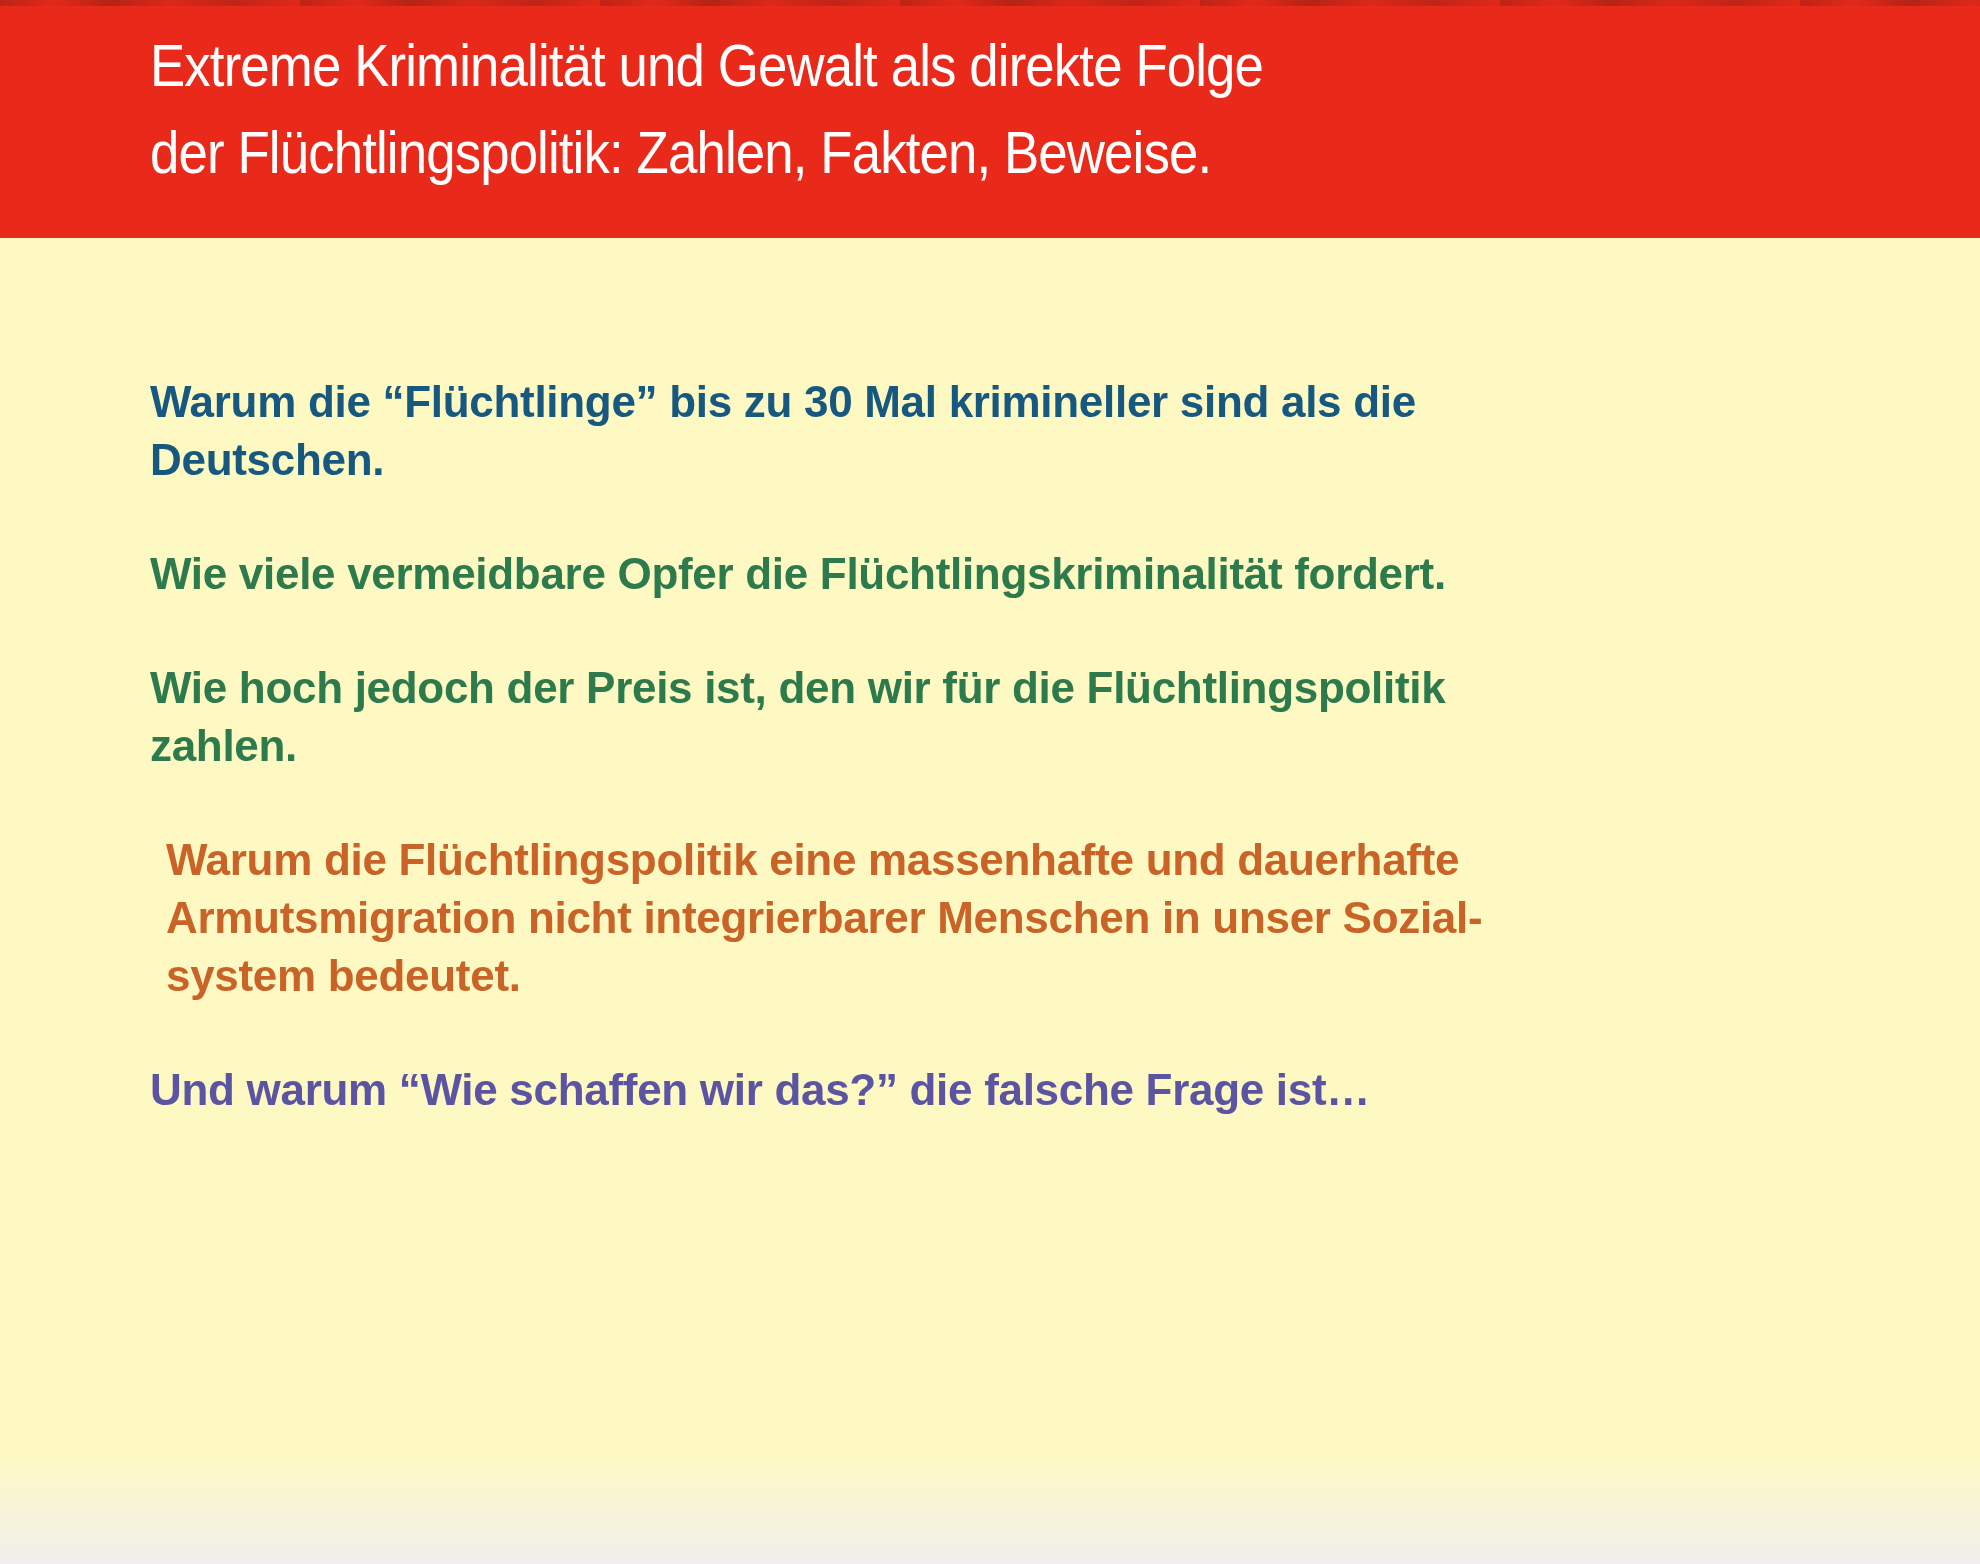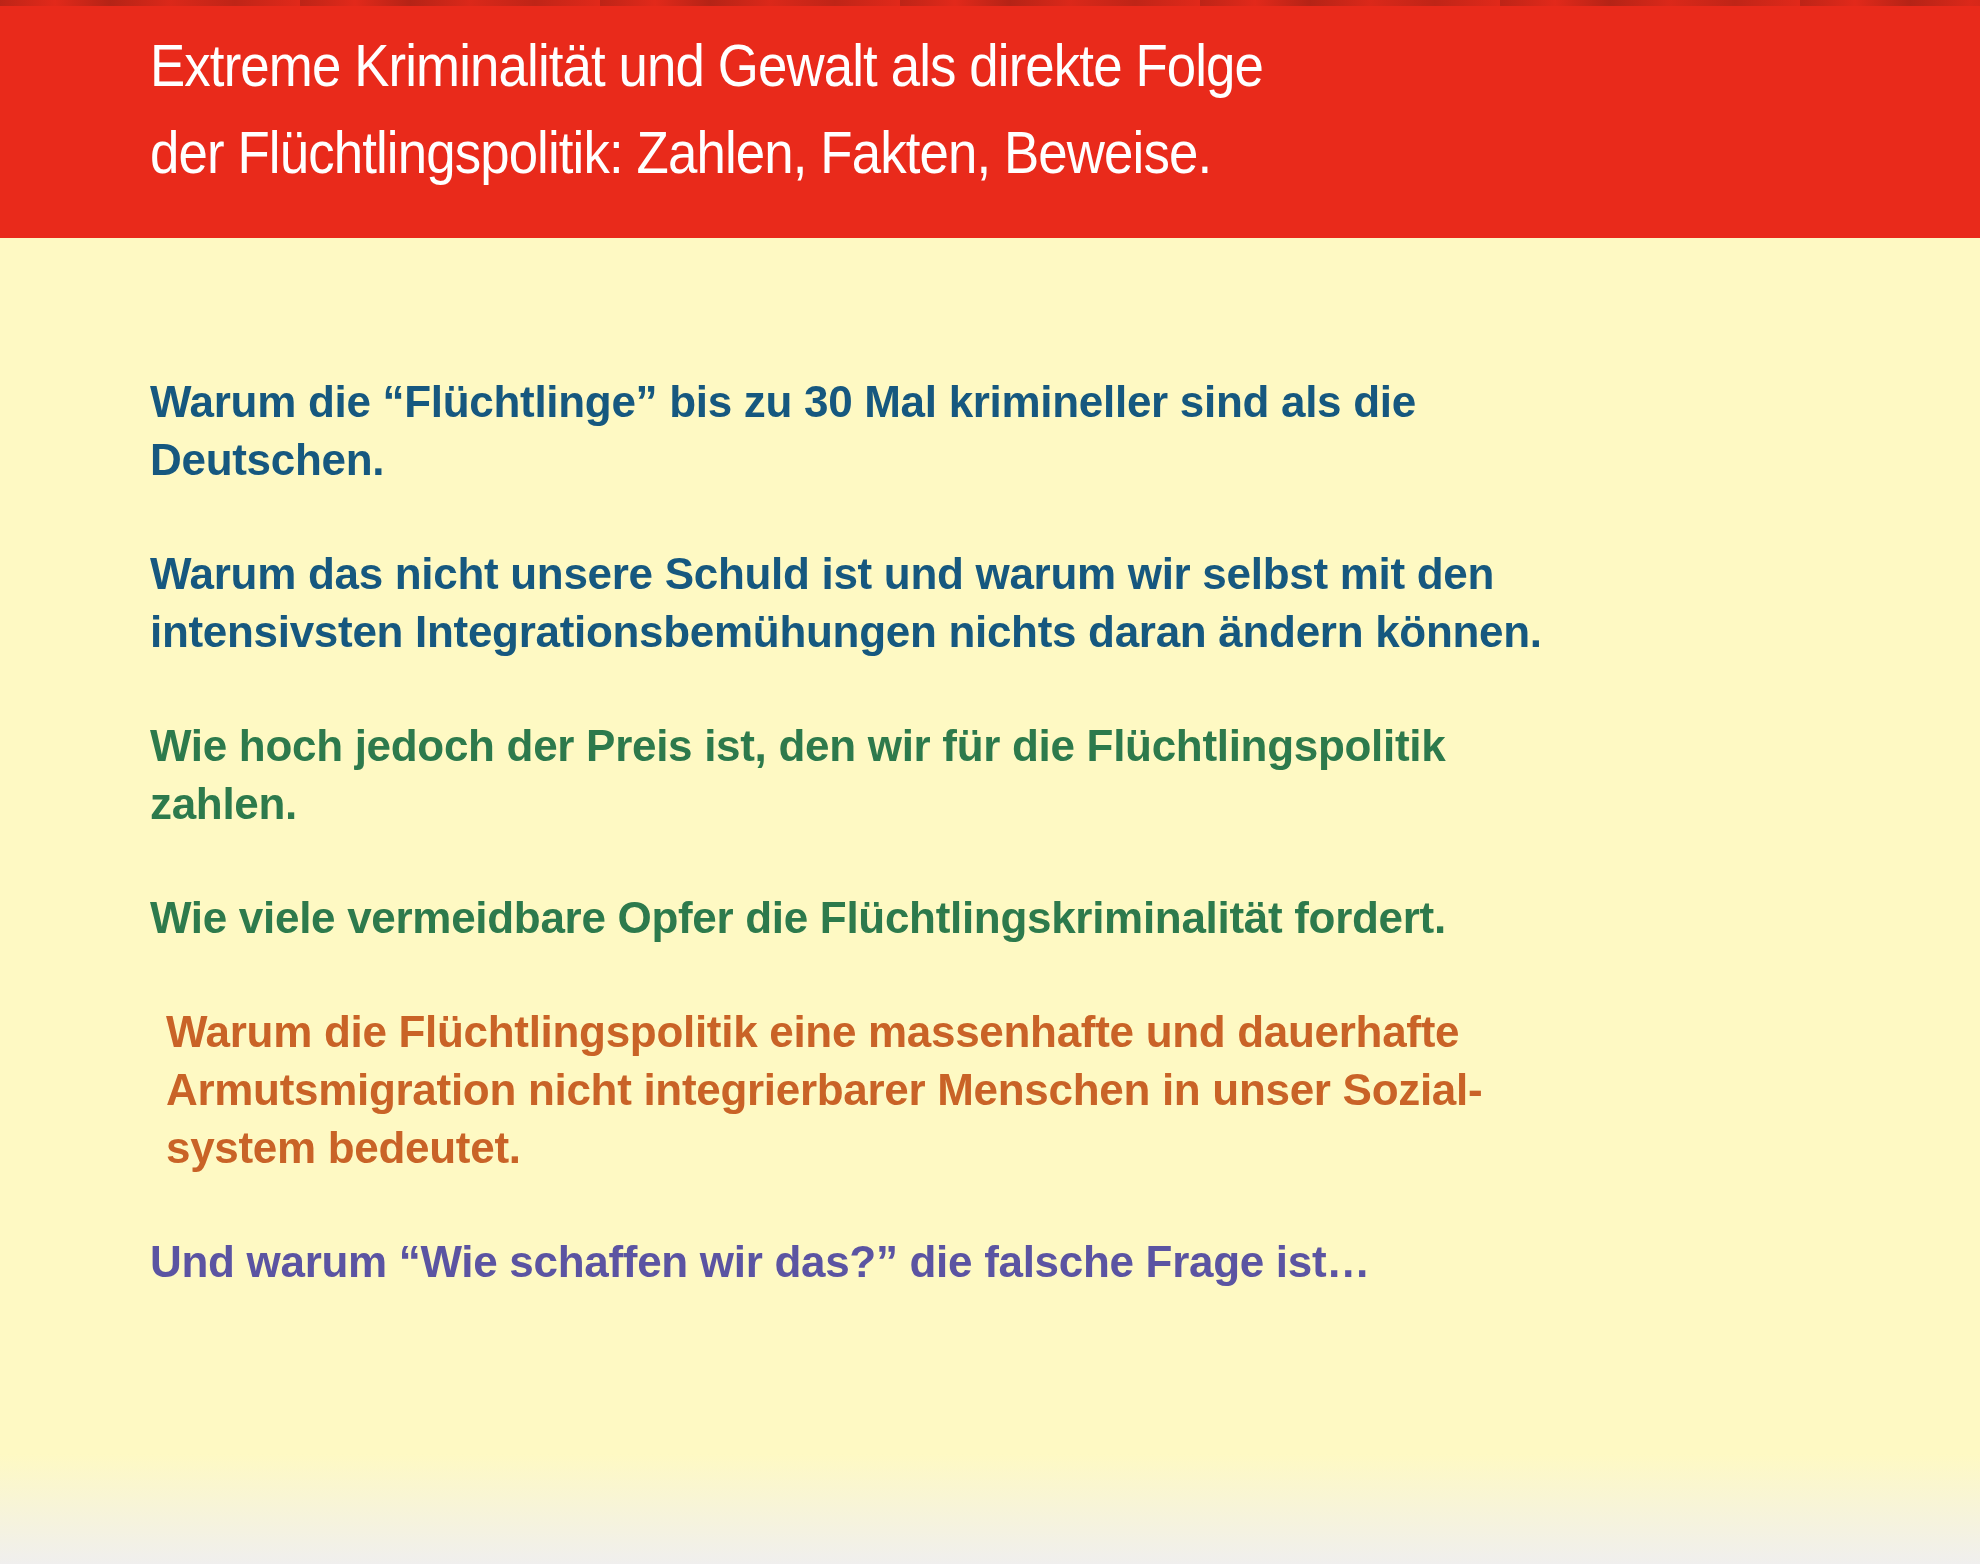--- a/index.html
+++ b/index.html
@@ -80,25 +80,23 @@
 
   <header class="banner" style="background-color: rgb(233, 42, 27);">
     <div class="top-artifact"></div>
     <h1 class="title" style="color: rgb(255, 255, 255);">Extreme Kriminalität und Gewalt als direkte Folge
 der Flüchtlingspolitik: Zahlen, Fakten, Beweise.</h1>
   </header>
 
   <main class="content">
     <p class="para" style="color: rgb(22, 88, 127);">Warum die “Flüchtlinge” bis zu 30 Mal krimineller sind als die
 Deutschen.</p>
-    <p class="para" style="color: rgb(22, 88, 127);">Warum das nicht unsere Schuld ist und warum wir selbst mit den
-intensivsten Integrationsbemühungen nichts daran ändern können.</p>
+    <p class="para" style="color: rgb(45, 122, 76);">Wie viele vermeidbare Opfer die Flüchtlingskriminalität fordert.</p>
     <p class="para" style="color: rgb(45, 122, 76);">Wie hoch jedoch der Preis ist, den wir für die Flüchtlingspolitik
 zahlen.</p>
-    <p class="para" style="color: rgb(45, 122, 76);">Wie viele vermeidbare Opfer die Flüchtlingskriminalität fordert.</p>
     <p class="para" style="color: rgb(201, 99, 39); margin-left: 16px;">Warum die Flüchtlingspolitik eine massenhafte und dauerhafte
 Armutsmigration nicht integrierbarer Menschen in unser Sozial-
 system bedeutet.</p>
     <p class="para" style="color: rgb(91, 84, 162);">Und warum “Wie schaffen wir das?” die falsche Frage ist…</p>
   </main>
 
   <div class="bottom-fade"></div>
 
 </div>
 

